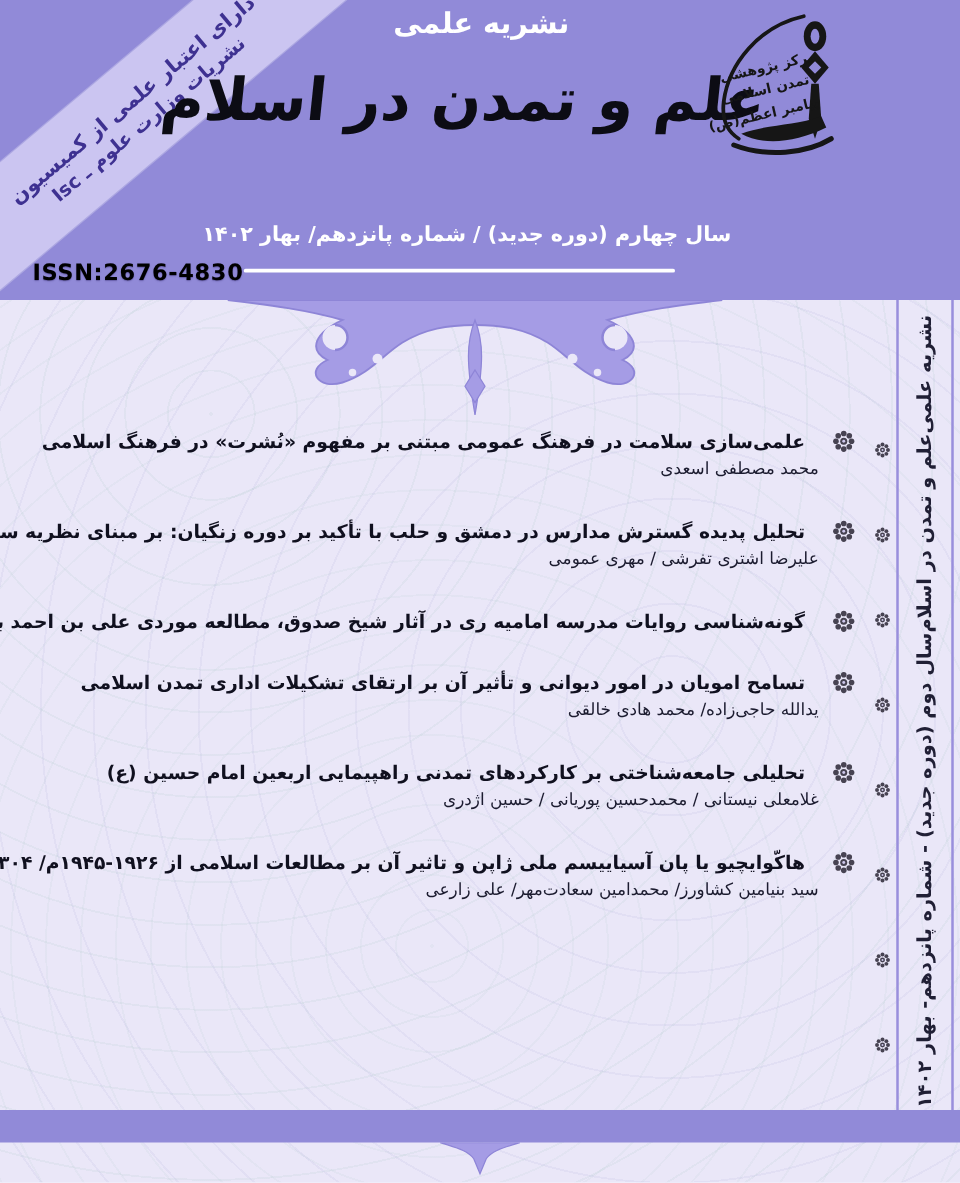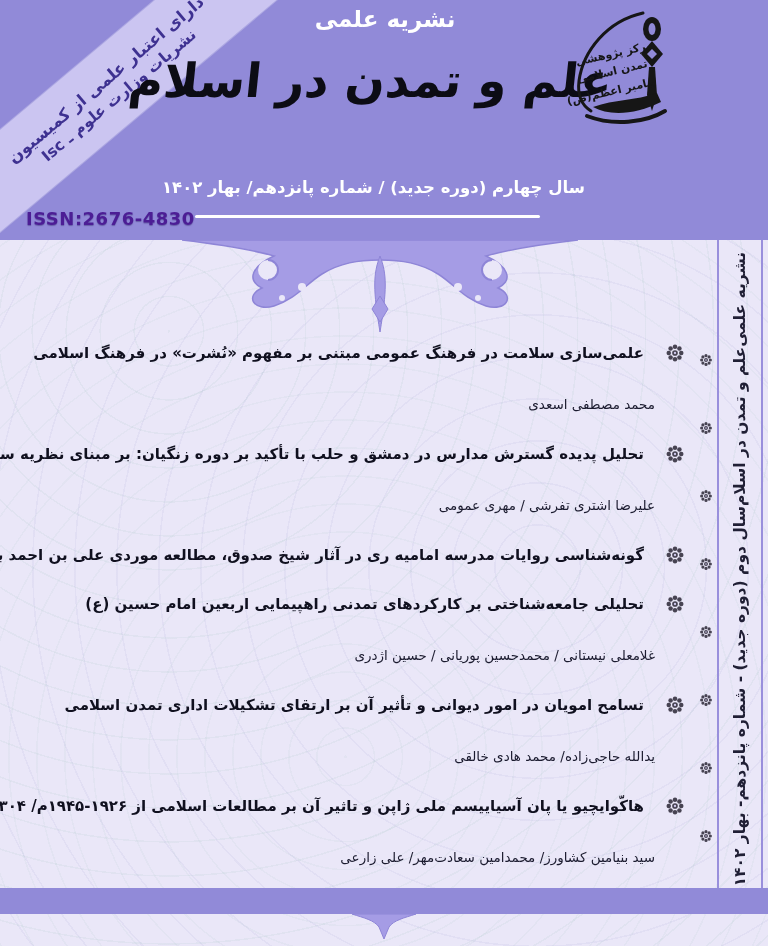--- a/index.html
+++ b/index.html
@@ -40,21 +40,21 @@
     transform:skewX(-6deg);white-space:nowrap;
   }
   .issue-line{
     position:absolute;left:185px;top:178px;width:400px;text-align:right;
     color:#ffffff;font-size:16.5px;font-weight:bold;direction:rtl;white-space:nowrap;
   }
   .header-rule{
     position:absolute;left:195px;top:215px;width:345px;height:3px;background:#ffffff;border-radius:2px;
   }
   .issn{
-    position:absolute;left:26px;top:208px;color:#4c1d95;font-size:18px;font-weight:bold;
+    position:absolute;left:26px;top:208px;color:#000000;font-size:18px;font-weight:bold;
     letter-spacing:0.5px;text-shadow:0 1px 1px rgba(60,50,120,0.5);
   }
   .logo{position:absolute;left:563px;top:4px;width:128px;height:140px;}
   
   .ornament{position:absolute;left:182px;top:240px;z-index:1;}
   
   .spine-line{position:absolute;top:240px;height:648px;width:2px;background:#998fdc;z-index:2;}
   .spine-line.left{left:717px;}
   .spine-line.right{left:761px;}
   .spine-text{
@@ -69,21 +69,21 @@
   .article-list{
     position:absolute;top:340px;right:83px;width:655px;z-index:2;direction:rtl;
   }
   .article{margin-bottom:23px;}
   .article-title-row{display:flex;align-items:center;gap:21px;height:26px;}
   .bullet{width:20px;height:20px;flex:0 0 20px;}
   .article-title{
     font-size:15px;font-weight:bold;color:#10101f;white-space:nowrap;
   }
   .article-authors{
-    margin-top:30px;padding-right:30px;font-size:13.5px;color:#1b1b2f;white-space:nowrap;height:22px;
+    margin-top:1px;padding-right:30px;font-size:13.5px;color:#1b1b2f;white-space:nowrap;height:22px;
   }
   
   .footer-band{position:absolute;left:0;top:888px;width:768px;height:26px;background:#918ad8;z-index:2;}
   .footer-ornament{position:absolute;left:352px;top:914px;z-index:2;}
 </style>
 </head>
 <body>
 
 <div class="page">
   <div class="bg-pattern"></div>
@@ -329,44 +329,44 @@
               <circle cx="12" cy="19.5" r="2.7"></circle>
             <circle cx="4.5" cy="12" r="2.7"></circle>
               <circle cx="19.5" cy="12" r="2.7"></circle>
             <circle cx="6.7" cy="6.7" r="2.7"></circle>
               <circle cx="17.3" cy="6.7" r="2.7"></circle>
             <circle cx="6.7" cy="17.3" r="2.7"></circle>
               <circle cx="17.3" cy="17.3" r="2.7"></circle>
           </g>
           <circle cx="12" cy="12" r="1.4" fill="#cfc9ec"></circle>
         </svg>
+        <span class="article-title">تسامح امویان در امور دیوانی و تأثیر آن بر ارتقای تشکیلات اداری تمدن اسلامی</span>
+      </div>
+      <div class="article-authors">یدالله حاجی‌زاده/ محمد هادی خالقی</div>
+    </div>
+
+    <div class="article">
+      <div class="article-title-row">
+        <svg class="bullet" viewBox="0 0 24 24">
+          <g fill="#474352">
+            <circle cx="12" cy="12" r="3.4"></circle>
+            <circle cx="12" cy="4.5" r="2.7"></circle>
+              <circle cx="12" cy="19.5" r="2.7"></circle>
+            <circle cx="4.5" cy="12" r="2.7"></circle>
+              <circle cx="19.5" cy="12" r="2.7"></circle>
+            <circle cx="6.7" cy="6.7" r="2.7"></circle>
+              <circle cx="17.3" cy="6.7" r="2.7"></circle>
+            <circle cx="6.7" cy="17.3" r="2.7"></circle>
+              <circle cx="17.3" cy="17.3" r="2.7"></circle>
+          </g>
+          <circle cx="12" cy="12" r="1.4" fill="#cfc9ec"></circle>
+        </svg>
         <span class="article-title">تحلیلی جامعه‌شناختی بر کارکردهای تمدنی راهپیمایی اربعین امام حسین (ع)</span>
       </div>
       <div class="article-authors">غلامعلی نیستانی / محمدحسین پوریانی / حسین اژدری</div>
-    </div>
-
-    <div class="article">
-      <div class="article-title-row">
-        <svg class="bullet" viewBox="0 0 24 24">
-          <g fill="#474352">
-            <circle cx="12" cy="12" r="3.4"></circle>
-            <circle cx="12" cy="4.5" r="2.7"></circle>
-              <circle cx="12" cy="19.5" r="2.7"></circle>
-            <circle cx="4.5" cy="12" r="2.7"></circle>
-              <circle cx="19.5" cy="12" r="2.7"></circle>
-            <circle cx="6.7" cy="6.7" r="2.7"></circle>
-              <circle cx="17.3" cy="6.7" r="2.7"></circle>
-            <circle cx="6.7" cy="17.3" r="2.7"></circle>
-              <circle cx="17.3" cy="17.3" r="2.7"></circle>
-          </g>
-          <circle cx="12" cy="12" r="1.4" fill="#cfc9ec"></circle>
-        </svg>
-        <span class="article-title">تسامح امویان در امور دیوانی و تأثیر آن بر ارتقای تشکیلات اداری تمدن اسلامی</span>
-      </div>
-      <div class="article-authors">یدالله حاجی‌زاده/ محمد هادی خالقی</div>
     </div>
 
     <div class="article">
       <div class="article-title-row">
         <svg class="bullet" viewBox="0 0 24 24">
           <g fill="#474352">
             <circle cx="12" cy="12" r="3.4"></circle>
             <circle cx="12" cy="4.5" r="2.7"></circle>
               <circle cx="12" cy="19.5" r="2.7"></circle>
             <circle cx="4.5" cy="12" r="2.7"></circle>

